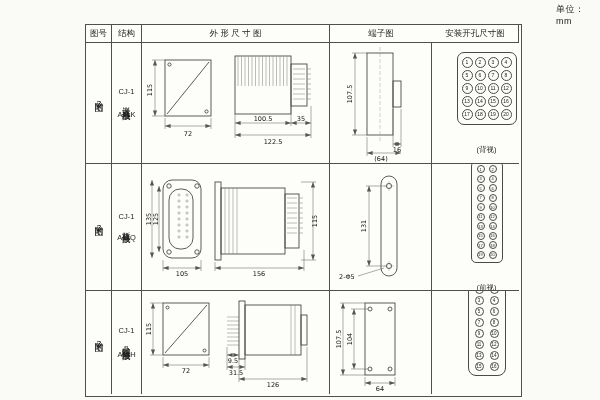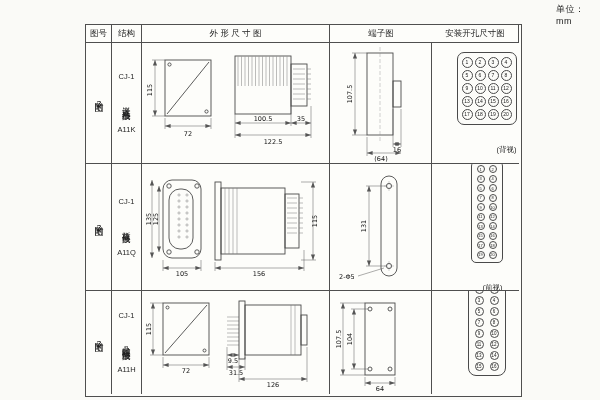--- a/index.html
+++ b/index.html
@@ -4,30 +4,30 @@
 <style>
   html,body{margin:0;padding:0;}
   body{width:600px;height:400px;background:#fafaf7;font-family:"Liberation Sans","DejaVu Sans",sans-serif;color:#1d1d1d;position:relative;overflow:hidden;}
   .unit-label{position:absolute;top:3px;left:556px;font-size:9px;letter-spacing:.5px;}
   .sheet{position:absolute;left:85px;top:24px;width:435px;height:371px;border:1px solid #4f4f4f;background:#fdfdfa;display:grid;grid-template-columns:26px 30px 188px 102px 87px;grid-template-rows:18px 121px 127px 103px;}
   .cell{border-right:1px solid #4f4f4f;border-bottom:1px solid #4f4f4f;display:flex;align-items:center;justify-content:center;position:relative;overflow:hidden;}
   .lc{border-right:none;}
   .lr{border-bottom:none;}
   .hdr{font-size:8.5px;white-space:nowrap;}
   .vt{writing-mode:vertical-rl;text-orientation:upright;font-size:9px;letter-spacing:2px;line-height:1;}
-  .structcell{flex-direction:column;gap:19px;}
+  .structcell{flex-direction:column;gap:4px;}
   .model,.code{font-size:7.5px;white-space:nowrap;}
   .descvt{writing-mode:vertical-rl;text-orientation:upright;font-size:8.5px;letter-spacing:1px;line-height:1;}
   svg{display:block;}
   .ln{fill:none;stroke:#4a4a4a;stroke-width:.9;}
   .fin{fill:none;stroke:#7a7a7a;stroke-width:.5;}
   .dim{fill:none;stroke:#5a5a5a;stroke-width:.5;}
   .cl{fill:none;stroke:#8a8a8a;stroke-width:.4;stroke-dasharray:4 2;}
   .d{fill:#111;font-size:6.5px;stroke:none;font-family:"DejaVu Sans",sans-serif;}
-  .termwrap{display:flex;flex-direction:column;align-items:flex-end;gap:20px;margin-left:22px;}
+  .termwrap{display:flex;flex-direction:column;align-items:center;gap:20px;margin-left:22px;}
   .termbox{border:1px solid #4a4a4a;display:grid;gap:2px;padding:4px;background:#fcfcf9;}
   .tb1{border-radius:7px;grid-template-columns:repeat(4,auto);}
   .tb2{border-radius:5px;grid-template-columns:repeat(2,auto);gap:1.5px 4px;padding:3px 5px;}
   .tb3{border-radius:8px;grid-template-columns:repeat(2,auto);gap:2px 6px;padding:4px 6px;}
   .tc{border:1px solid #4a4a4a;border-radius:50%;display:flex;align-items:center;justify-content:center;color:#222;}
   .tb1 .tc{width:9px;height:9px;font-size:5px;}
   .tb2 .tc{width:6px;height:6px;font-size:4px;}
   .tb3 .tc{width:7px;height:7px;font-size:4.5px;}
   .termcap{font-size:7.5px;}
 </style>

